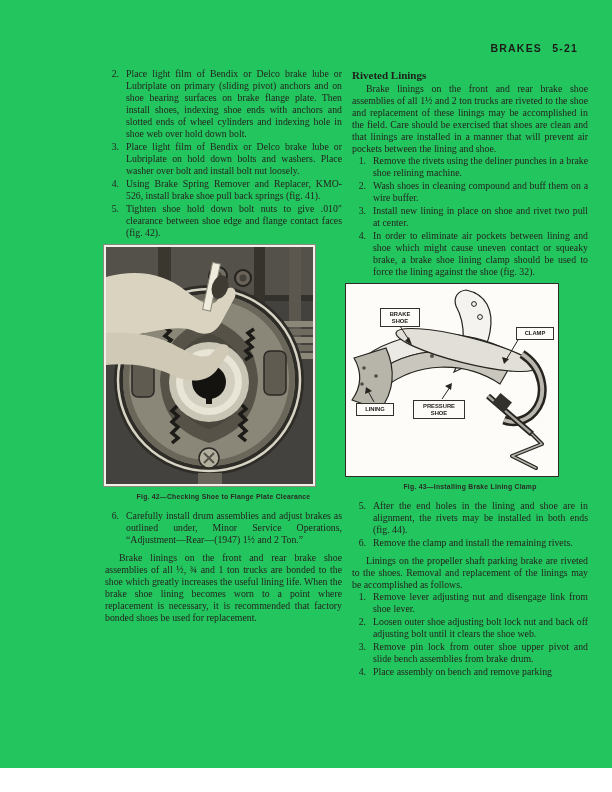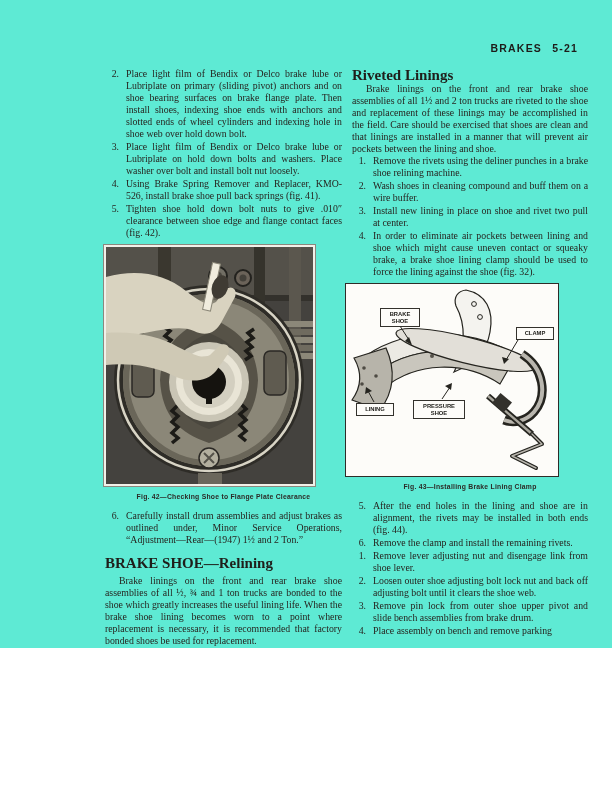--- a/index.html
+++ b/index.html
@@ -1,33 +1,33 @@
 <!DOCTYPE html>
 <html><head>
 <meta charset="utf-8">
 <style>
   html,body{margin:0;padding:0;background:#ffffff;}
   .page{
-    position:relative;width:612px;height:648px;margin:0 auto;
-    background:#5eead4;color:#26241f;overflow:hidden;
+    position:relative;width:612px;height:768px;margin:0 auto;
+    background:#22c55e;color:#26241f;overflow:hidden;
     font-family:"Liberation Serif", serif;
   }
   .page-header{
     position:absolute;top:42px;right:34px;
     font-family:"Liberation Sans", sans-serif;font-weight:bold;
     font-size:10.5px;letter-spacing:1.2px;word-spacing:6px;color:#1d1c19;
   }
   .col{position:absolute;font-size:9.8px;line-height:12px;}
   .col.left{left:105px;top:68px;width:237px;}
   .col.right{left:352px;top:69px;width:236px;}
   .li{display:flex;margin:0 0 1px 0;}
   .li .num{flex:0 0 14px;text-align:right;margin-right:7px;}
   .li .itext{flex:1 1 auto;text-align:justify;}
   .para{margin:2px 0 0 0;text-indent:14px;text-align:justify;}
-  .h-serif{font-weight:bold;font-size:15px;margin:0;color:#1f1e1a;}
+  .h-serif{font-weight:bold;font-size:11px;margin:0;color:#1f1e1a;}
   .h-main{margin-top:11px;}
   .h-sub{margin-top:7px;}
   .fig{margin-top:5px;}
   .photo-frame{
     margin-left:-2px;width:207px;background:#f2f0e9;border:1px solid #8b887e;
     padding:2px;line-height:0;
   }
   .fig-caption{
     margin-top:5px;text-align:center;
     font-family:"Liberation Sans", sans-serif;font-weight:bold;
@@ -131,21 +131,20 @@
         </svg>
       </div>
       <div class="fig-caption">Fig. 42—Checking Shoe to Flange Plate Clearance</div>
     </div>
 
     <div class="li after-fig">
       <span class="num">6.</span>
       <span class="itext">Carefully install drum assemblies and adjust brakes as outlined under, Minor Service Operations, “Adjustment—Rear—(1947) 1½ and 2 Ton.”</span>
     </div>
 
-    <h2 class="h-serif h-main">BRAKE SHOE—Relining</h2>
     <p class="para gap6">Brake linings on the front and rear brake shoe assemblies of all ½, ¾ and 1 ton trucks are bonded to the shoe which greatly increases the useful lining life. When the brake shoe lining becomes worn to a point where replacement is necessary, it is recommended that factory bonded shoes be used for replacement.</p>
   </div>
 
   <div class="col right">
 
     <h3 class="h-serif">Riveted Linings</h3>
     <p class="para">Brake linings on the front and rear brake shoe assemblies of all 1½ and 2 ton trucks are riveted to the shoe and replacement of these linings may be accomplished in the field. Care should be exercised that shoes are clean and that linings are installed in a manner that will prevent air pockets between the lining and shoe.</p>
 
     <div class="li">
       <span class="num">1.</span>
@@ -207,20 +206,21 @@
 
     <div class="li after-fig">
       <span class="num">5.</span>
       <span class="itext">After the end holes in the lining and shoe are in alignment, the rivets may be installed in both ends (fig. 44).</span>
     </div>
     <div class="li">
       <span class="num">6.</span>
       <span class="itext">Remove the clamp and install the remaining rivets.</span>
     </div>
 
+    <p class="para gap6">Linings on the propeller shaft parking brake are riveted to the shoes. Removal and replacement of the linings may be accomplished as follows.</p>
 
     <div class="li">
       <span class="num">1.</span>
       <span class="itext">Remove lever adjusting nut and disengage link from shoe lever.</span>
     </div>
     <div class="li">
       <span class="num">2.</span>
       <span class="itext">Loosen outer shoe adjusting bolt lock nut and back off adjusting bolt until it clears the shoe web.</span>
     </div>
     <div class="li">

